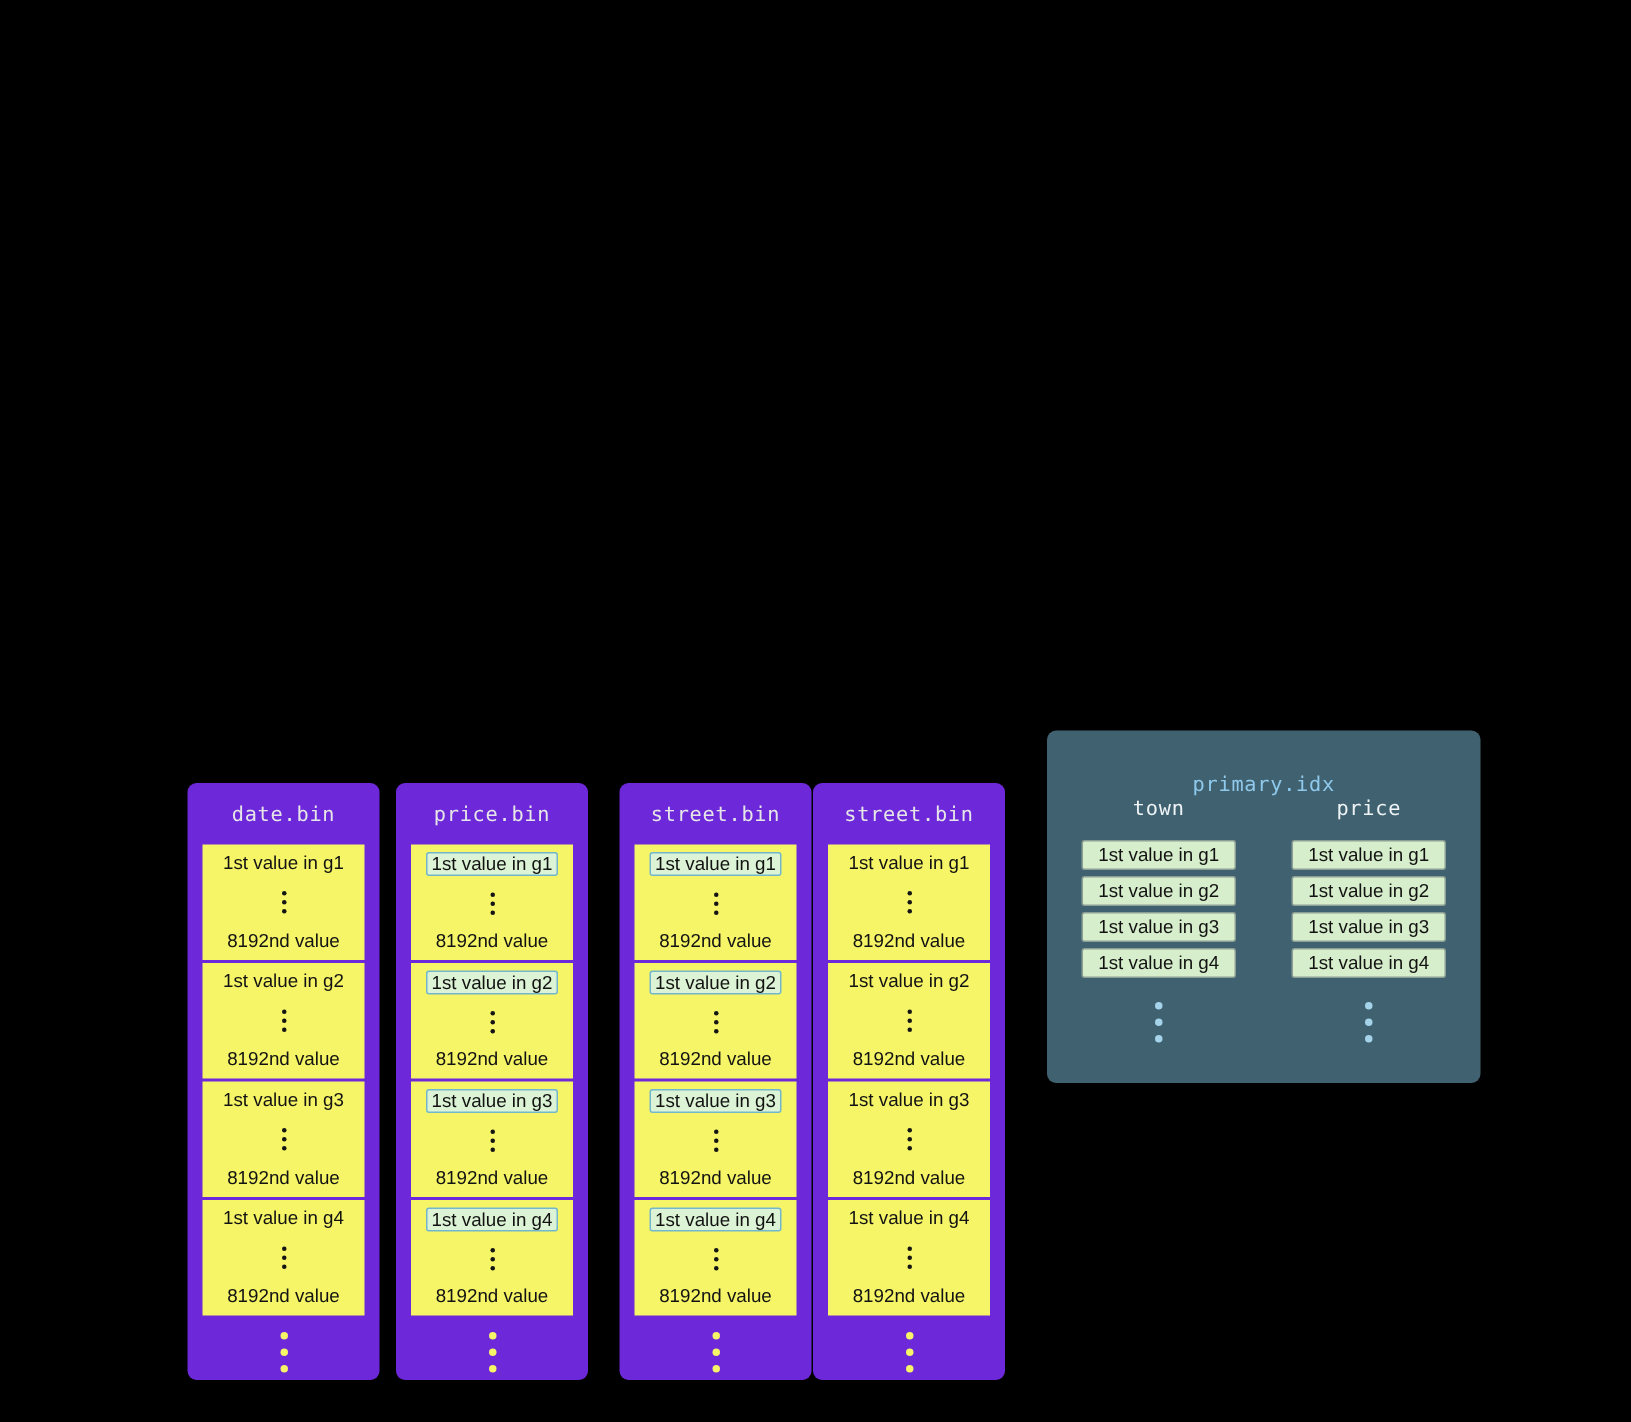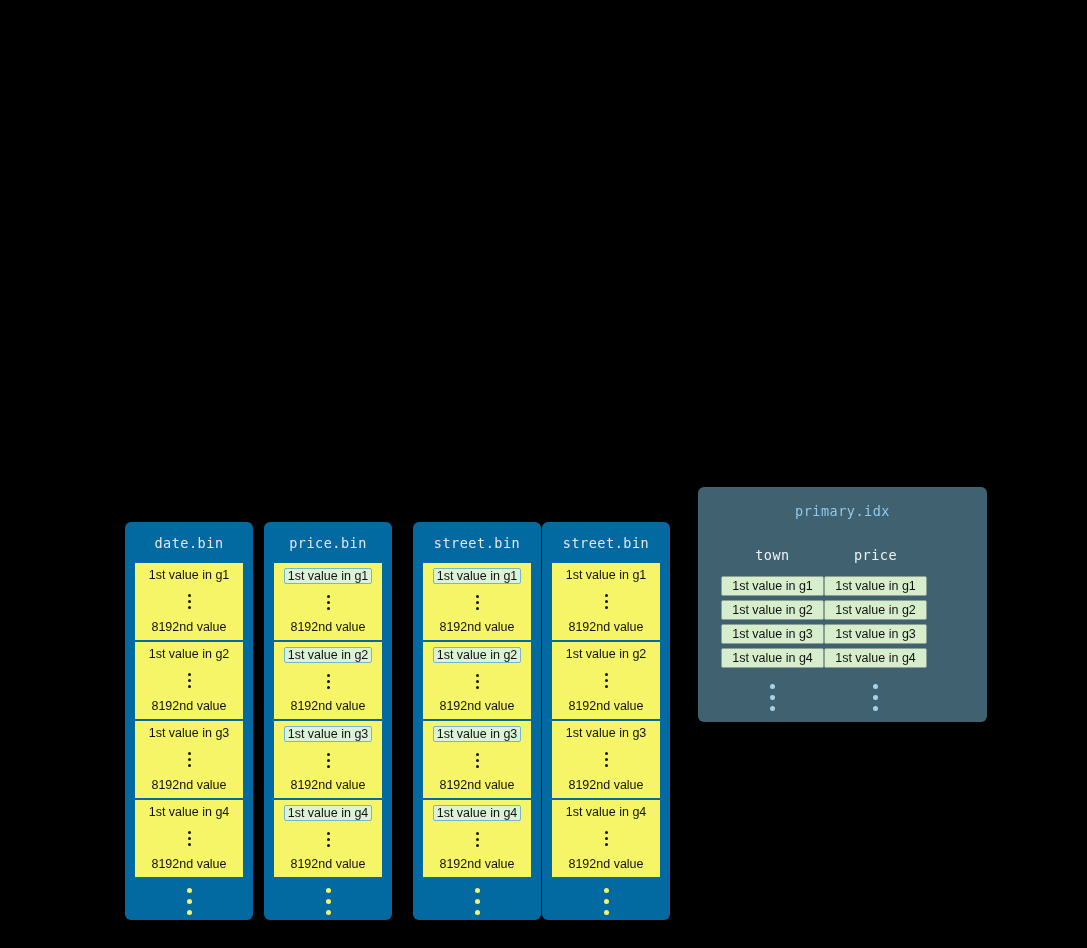--- a/index.html
+++ b/index.html
@@ -4,21 +4,21 @@
 <style>
   html,body { margin:0; padding:0; background:#000; }
   .stage {
     position:relative; width:1087px; height:948px; background:#000000;
     font-family:"Liberation Sans", sans-serif; overflow:hidden;
   }
 
   
   .bin-panel {
     position:absolute; top:522px; width:128px; height:398px;
-    background:#0369a1; border-radius:6px;
+    background:#6d28d9; border-radius:6px;
     display:flex; flex-direction:column; align-items:center;
     box-sizing:border-box;
   }
   .bin-title {
     font-family:"DejaVu Sans Mono", monospace;
     color:#e6e6e8; font-size:13.5px; height:41px; line-height:43px;
     letter-spacing:0.5px;
   }
   .granule {
     width:108px; height:77px; background:#f6f567; margin-bottom:2px;
@@ -41,24 +41,24 @@
   .vdots.blue { gap:6px; margin-top:12px; }
   .vdots.blue i { width:5px; height:5px; background:#a5d3ea; }
 
   
   .idx-panel {
     position:absolute; left:698px; top:487px; width:289px; height:235px;
     background:#406270; border-radius:6px; box-sizing:border-box;
   }
   .idx-title {
     text-align:center; font-family:"DejaVu Sans Mono", monospace;
-    color:#8fc9ec; font-size:13.5px; margin-top:16px; letter-spacing:0.5px;
+    color:#8fc9ec; font-size:13.5px; margin-top:28px; letter-spacing:0.5px;
   }
   .idx-cols {
-    display:flex; justify-content:flex-start; padding:0 23px; margin-top:28px;
+    display:flex; justify-content:space-between; padding:0 23px; margin-top:0;
   }
   .idx-col { width:103px; display:flex; flex-direction:column; align-items:center; }
   .idx-header {
     font-family:"DejaVu Sans Mono", monospace; color:#eef3f5; font-size:13.5px;
     margin-bottom:13px; letter-spacing:0.5px;
   }
   .idx-cell {
     width:100%; height:20px; margin-bottom:4px; box-sizing:border-box;
     background:#d6eecb; border:1px solid #8d9f94; border-radius:2px;
     display:flex; align-items:center; justify-content:center;

